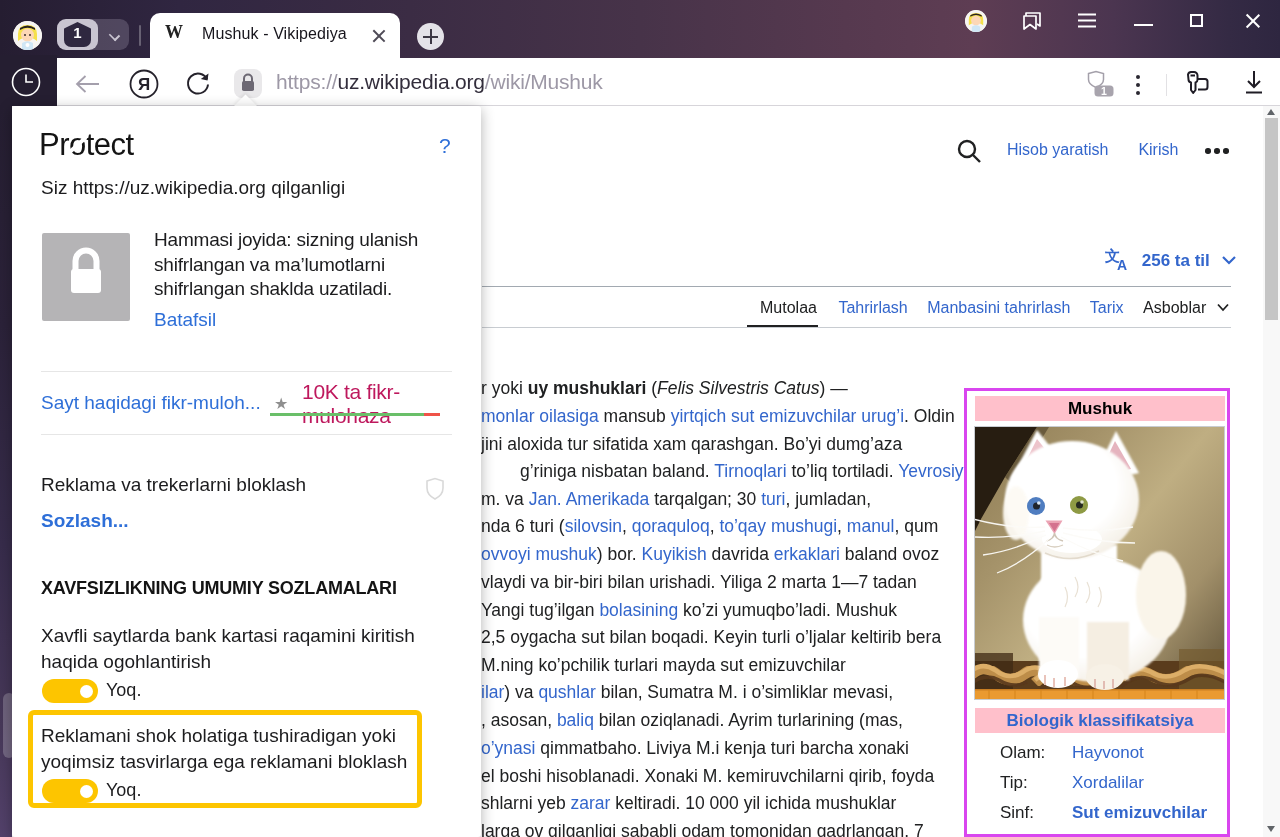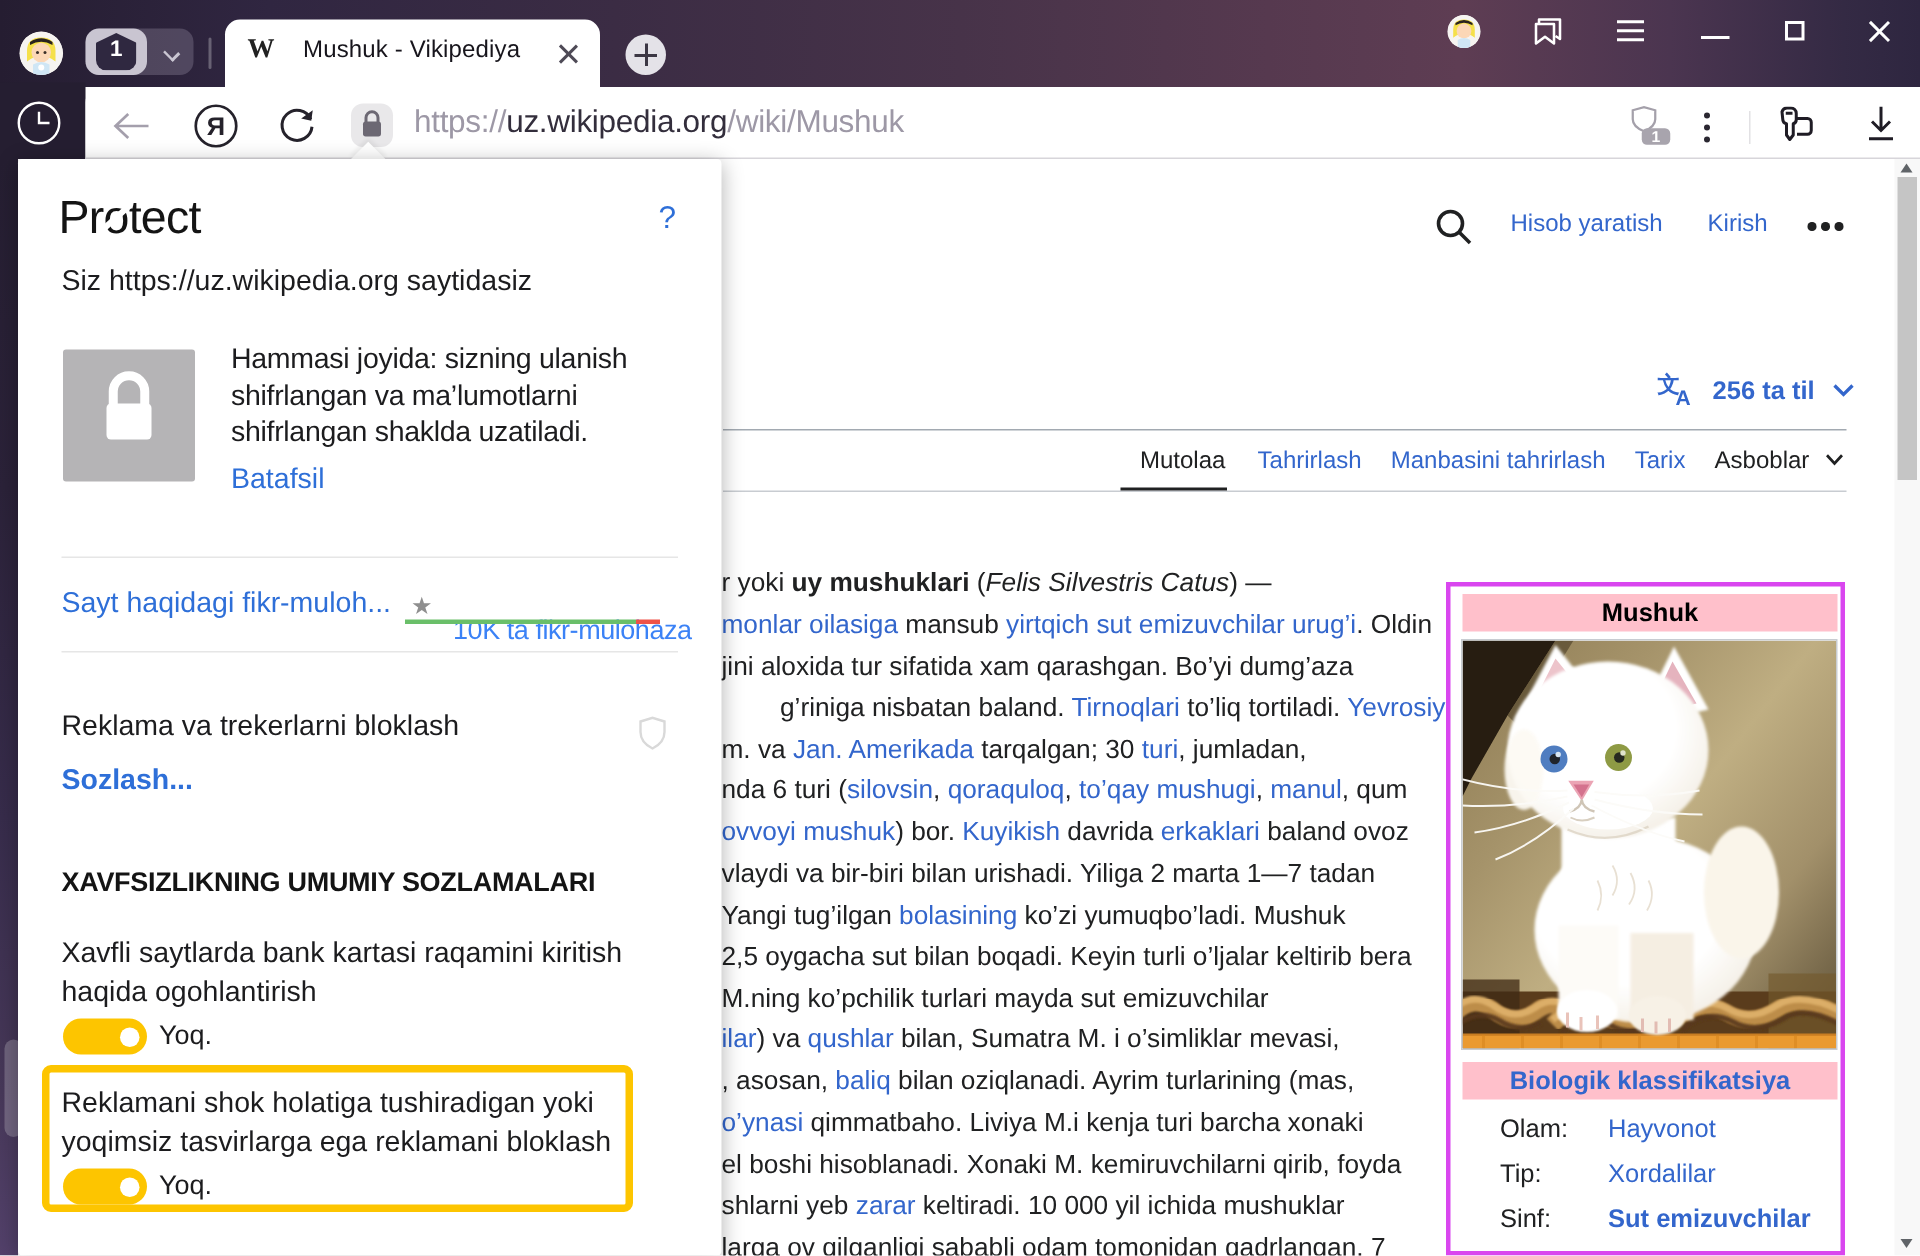--- a/index.html
+++ b/index.html
@@ -82,21 +82,21 @@
 #panel .blue { color:#2e6fd8; }
 #ptitle { position:absolute; left:27px; top:21px; font-size:31px; color:#141414; letter-spacing:-0.5px; }
 #phelp { position:absolute; left:427px; top:28px; font-size:21px; color:#2e6fd8; }
 #psiz { position:absolute; left:29px; top:71px; font-size:19px; color:#1c1c1e; }
 #locksq { position:absolute; left:30px; top:127px; width:88px; height:88px; background:#b5b4b6; border-radius:2px; }
 #ppara { position:absolute; left:142px; top:122px; font-size:19px; letter-spacing:-0.2px; line-height:24.6px; color:#1c1c1e; }
 #pbataf { position:absolute; left:142px; top:203px; font-size:19px; }
 .phr { position:absolute; left:29px; width:411px; height:1px; background:#e6e6e6; }
 #pfikr { position:absolute; left:29px; top:286px; font-size:19px; }
 #pstar { position:absolute; left:262px; top:288px; font-size:16px; color:#8f8f8f; }
-#pfikrgrey { position:absolute; left:290px; top:304px; font-size:18px; letter-spacing:-0.3px; color:#3b82f6; }
+#pfikrgrey { position:absolute; left:290px; top:274px; font-size:21px; letter-spacing:-0.3px; color:#be185d; }
 #rbarg { position:absolute; left:258px; top:307px; width:154px; height:2.5px; background:#6abf69; }
 #rbarr { position:absolute; left:412px; top:307px; width:16px; height:2.5px; background:#ef5348; }
 #prekl { position:absolute; left:29px; top:368px; font-size:19px; color:#1c1c1e; }
 #psozl { position:absolute; left:29px; top:404px; font-size:19px;font-weight:bold; }
 #pcaps { position:absolute; left:29px; top:472px; font-size:18px; font-weight:bold; color:#141414; letter-spacing:-0.2px; }
 #pitem1 { position:absolute; left:29px; top:517px; font-size:19px; line-height:25.5px; color:#1c1c1e; }
 .toggle { position:absolute; left:30px; width:56px; height:24px; border-radius:12px; background:#fdc500; }
 .toggle .knob { position:absolute; right:5px; top:5.5px; width:13px; height:13px; border-radius:50%; background:#fff; }
 .yoq { position:absolute; left:94px; font-size:18px; color:#1c1c1e; }
 #ybox { position:absolute; left:16px; top:604px; width:394px; height:98px; border:5px solid #fdc500; border-radius:6px; }
@@ -392,21 +392,21 @@
 
   <div class="abs" id="sbtrack"></div>
   <div class="abs" id="sbthumb"></div>
   <div class="sbarrow" style="top:109px; border-bottom:6px solid #606468;"></div>
   <div class="sbarrow" style="top:826px; border-top:6px solid #606468;"></div>
 
   <div class="abs" id="caret"></div>
   <div class="abs" id="panel">
     <div id="ptitle">Pr<span style="position:relative;">o<span style="position:absolute; left:-3px; top:16px; width:23px; height:4px; background:#fff; transform:rotate(-42deg);"></span></span>tect</div>
     <div id="phelp">?</div>
-    <div id="psiz">Siz https://uz.wikipedia.org saytidasiz</div>
+    <div id="psiz">Siz https://uz.wikipedia.org qilganligi</div>
     <div id="locksq">
       <svg width="88" height="88" viewBox="0 0 88 88">
           <rect x="29" y="36" width="30" height="24" rx="3" fill="#fff"></rect>
           <path d="M33.5 37 V28 a10.5 10.5 0 0 1 21 0 V37" fill="none" stroke="#fff" stroke-width="6"></path>
         </svg>
     </div>
     <div id="ppara">Hammasi joyida: sizning ulanish<br>shifrlangan va ma’lumotlarni<br>shifrlangan shaklda uzatiladi.</div>
     <div id="pbataf" class="blue">Batafsil</div>
     <div class="phr" style="top:265px;"></div>
     <div id="pfikr" class="blue">Sayt haqidagi fikr-muloh...</div>

